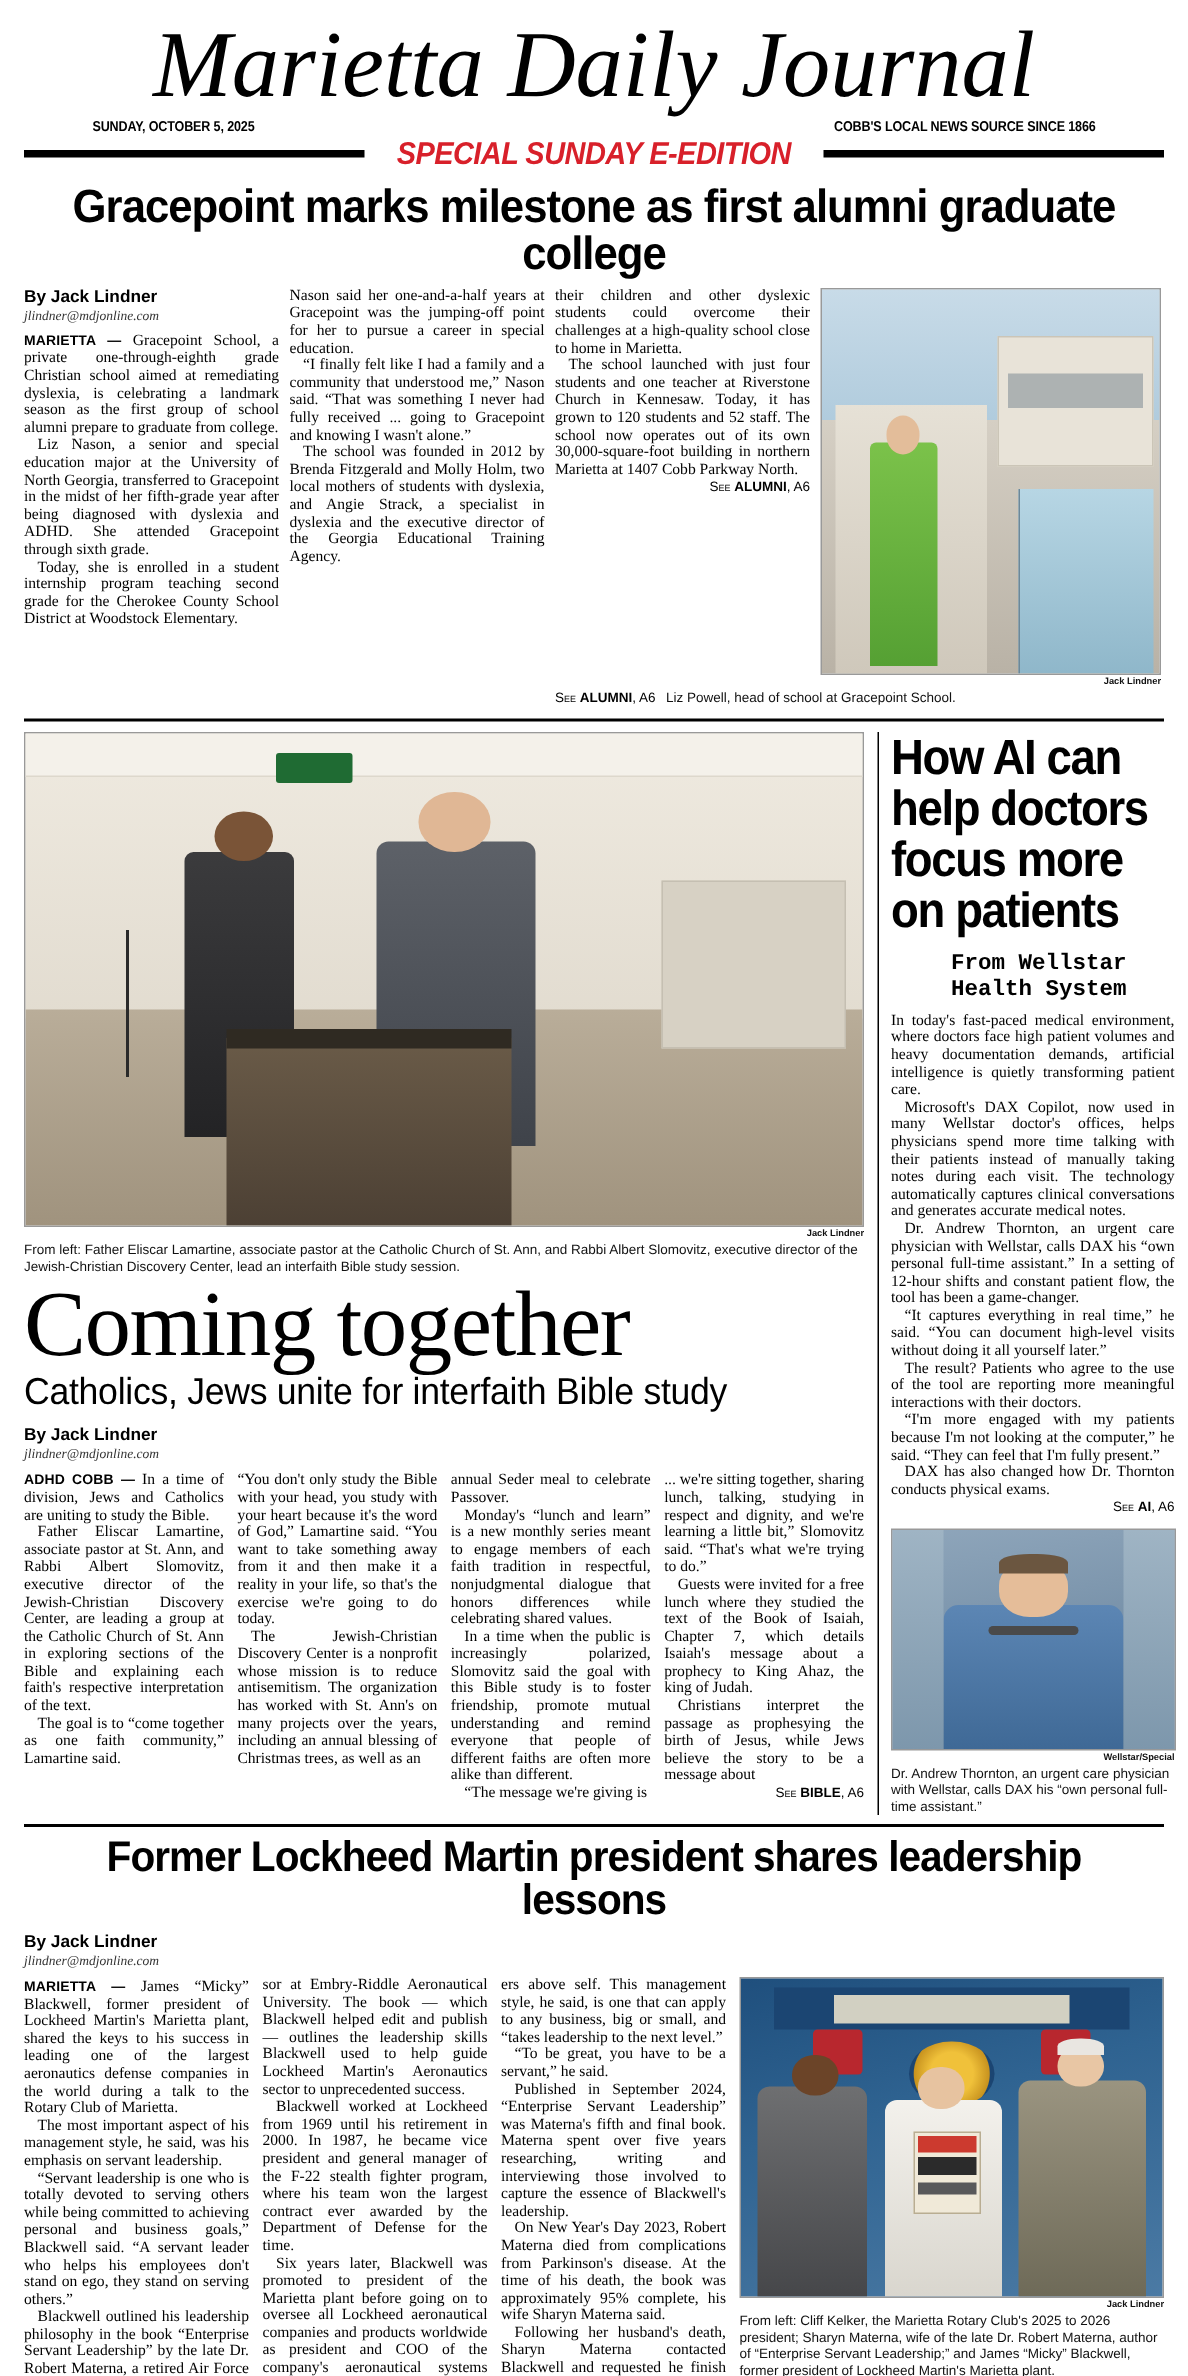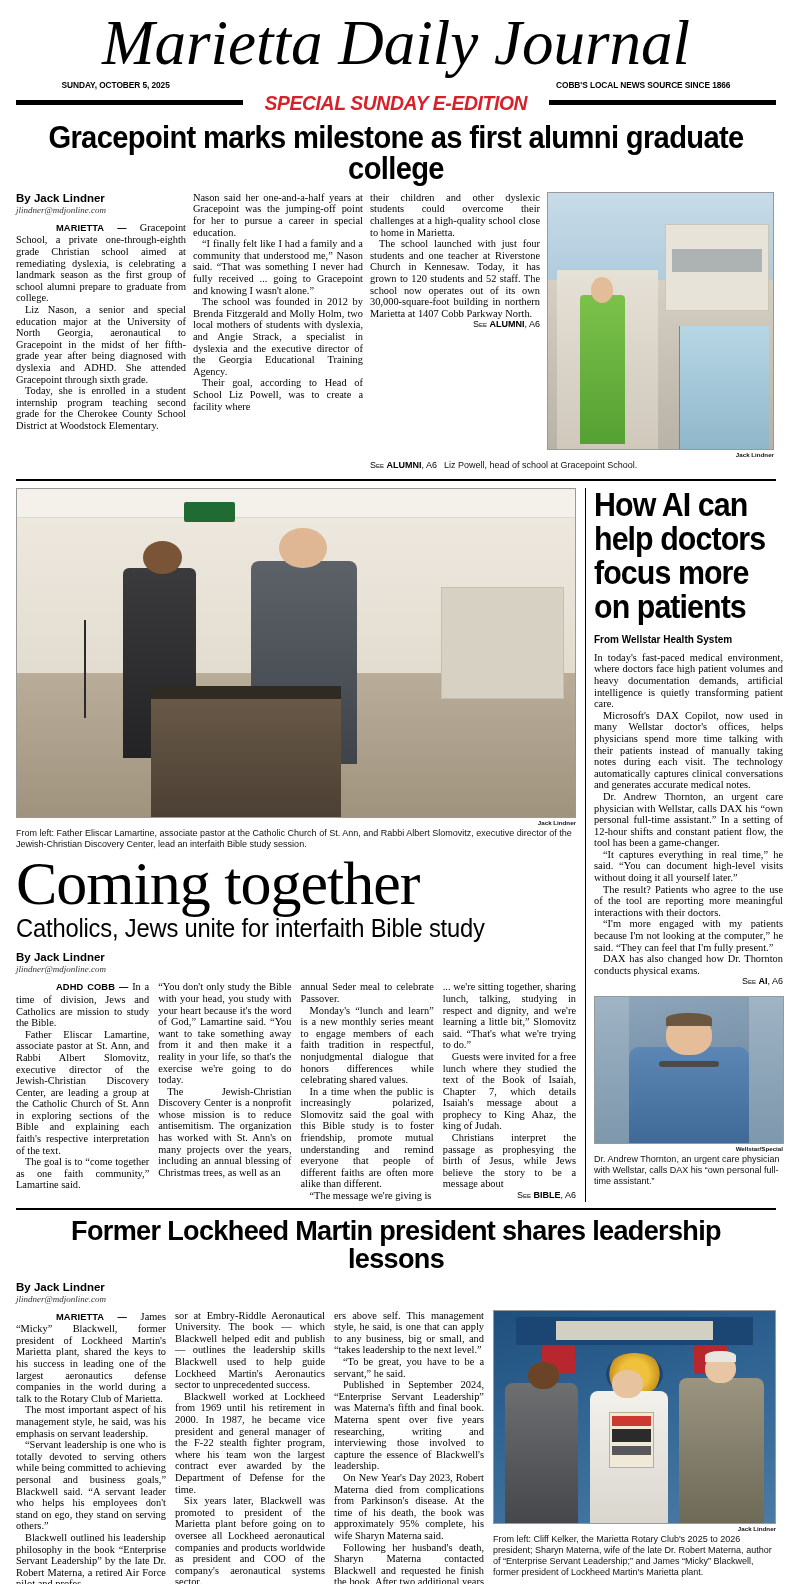--- a/index.html
+++ b/index.html
@@ -117,21 +117,20 @@
   .body-col p {
     text-indent: 9px;
     margin: 0;
   }
   .body-col p.first { text-indent: 0; }
   .dateline {
     font-family: "Liberation Sans", sans-serif;
     font-weight: 700;
     font-size: 9.3px;
     letter-spacing: 0.1px;
-    margin-left: 40px;
   }
   .jumpline {
     text-align: right;
     font-family: "Liberation Sans", sans-serif;
     font-size: 9px;
     margin-top: 6px;
     text-indent: 0 !important;
   }
   .jumpline .see {
     font-variant: small-caps;
@@ -224,24 +223,25 @@
     font-family: "Liberation Sans Narrow", "Liberation Sans", sans-serif;
     font-weight: 900;
     font-size: 33px;
     line-height: 1.03;
     letter-spacing: -1px;
     transform: scaleX(0.92);
     transform-origin: left;
     margin-bottom: 10px;
   }
   .source-line {
-    font-family: Liberation Sans, sans-serif;
+    font-family: Liberation Mono, monospace;
     font-weight: 700;
-    font-size: 10px;
+    font-size: 15px;
     margin-bottom: 7px;
+    margin-left: 40px;
   }
   .ai-photo {
     width: 190px;
     height: 148px;
     margin-top: 8px;
     background: linear-gradient(170deg, #93a8bb 0%, #6e89a3 40%, #8ba2b6 70%, #5f7c97 100%);
   }
 
   
   .sec3 { margin-top: 6px; }
@@ -284,31 +284,30 @@
 
   <div class="hl-mega a1-headline">Gracepoint marks milestone as first alumni graduate college</div>
 
   <div class="sec1">
 
     <div class="col">
       <div class="byline-name">By Jack Lindner</div>
       <div class="byline-mail">jlindner@mdjonline.com</div>
       <div class="body-col">
         <p class="first"><span class="dateline">MARIETTA —</span> <span>Gracepoint School, a private one-through-eighth grade Christian school aimed at remediating dyslexia, is celebrating a landmark season as the first group of school alumni prepare to graduate from college.</span></p>
-        <p>Liz Nason, a senior and special education major at the University of North Georgia, aeronautical to Gracepoint in the midst of her fifth-grade year after being diagnosed with dyslexia and ADHD. She attended Gracepoint through sixth grade.</p>
+        <p>Liz Nason, a senior and special education major at the University of North Georgia, transferred to Gracepoint in the midst of her fifth-grade year after being diagnosed with dyslexia and ADHD. She attended Gracepoint through sixth grade.</p>
         <p>Today, she is enrolled in a student internship program teaching second grade for the Cherokee County School District at Woodstock Elementary.</p>
       </div>
     </div>
 
     <div class="col">
       <div class="body-col">
         <p class="first">Nason said her one-and-a-half years at Gracepoint was the jumping-off point for her to pursue a career in special education.</p>
         <p>“I finally felt like I had a family and a community that understood me,” Nason said. “That was something I never had fully received ... going to Gracepoint and knowing I wasn't alone.”</p>
         <p>The school was founded in 2012 by Brenda Fitzgerald and Molly Holm, two local mothers of students with dyslexia, and Angie Strack, a specialist in dyslexia and the executive director of the Georgia Educational Training Agency.</p>
-        <p>Their goal, according to Head of School Liz Powell, was to create a facility where</p>
       </div>
     </div>
 
     <div class="photo-wrap">
       <div style="display:flex;gap:7px;">
         <div class="col" style="width:170px;">
           <div class="body-col">
             <p class="first">their children and other dyslexic students could overcome their challenges at a high-quality school close to home in Marietta.</p>
             <p>The school launched with just four students and one teacher at Riverstone Church in Kennesaw. Today, it has grown to 120 students and 52 staff. The school now operates out of its own 30,000-square-foot building in northern Marietta at 1407 Cobb Parkway North.</p>
             <p class="jumpline"><span class="see">See</span> <b>ALUMNI</b><span>, A6</span></p>
@@ -359,21 +358,21 @@
       <div class="caption">From left: Father Eliscar Lamartine, associate pastor at the Catholic Church of St. Ann, and Rabbi Albert Slomovitz, executive director of the Jewish-Christian Discovery Center, lead an interfaith Bible study session.</div>
 
       <div class="coming-title">Coming together</div>
       <div class="coming-sub">Catholics, Jews unite for interfaith Bible study</div>
 
       <div class="sec2-cols">
         <div class="col">
           <div class="byline-name">By Jack Lindner</div>
           <div class="byline-mail">jlindner@mdjonline.com</div>
           <div class="body-col">
-            <p class="first"><span class="dateline">ADHD COBB —</span> <span>In a time of division, Jews and Catholics are mission to study the Bible.</span></p>
+            <p class="first"><span class="dateline">ADHD COBB —</span> <span>In a time of division, Jews and Catholics are uniting to study the Bible.</span></p>
             <p>Father Eliscar Lamartine, associate pastor at St. Ann, and Rabbi Albert Slomovitz, executive director of the Jewish-Christian Discovery Center, are leading a group at the Catholic Church of St. Ann in exploring sections of the Bible and explaining each faith's respective interpretation of the text.</p>
             <p>The goal is to “come together as one faith community,” Lamartine said.</p>
           </div>
         </div>
         <div class="col" style="padding-top:30px;">
           <div class="body-col">
             <p class="first">“You don't only study the Bible with your head, you study with your heart because it's the word of God,” Lamartine said. “You want to take something away from it and then make it a reality in your life, so that's the exercise we're going to do today.</p>
             <p>The Jewish-Christian Discovery Center is a nonprofit whose mission is to reduce antisemitism. The organization has worked with St. Ann's on many projects over the years, including an annual blessing of Christmas trees, as well as an</p>
           </div>
         </div>

